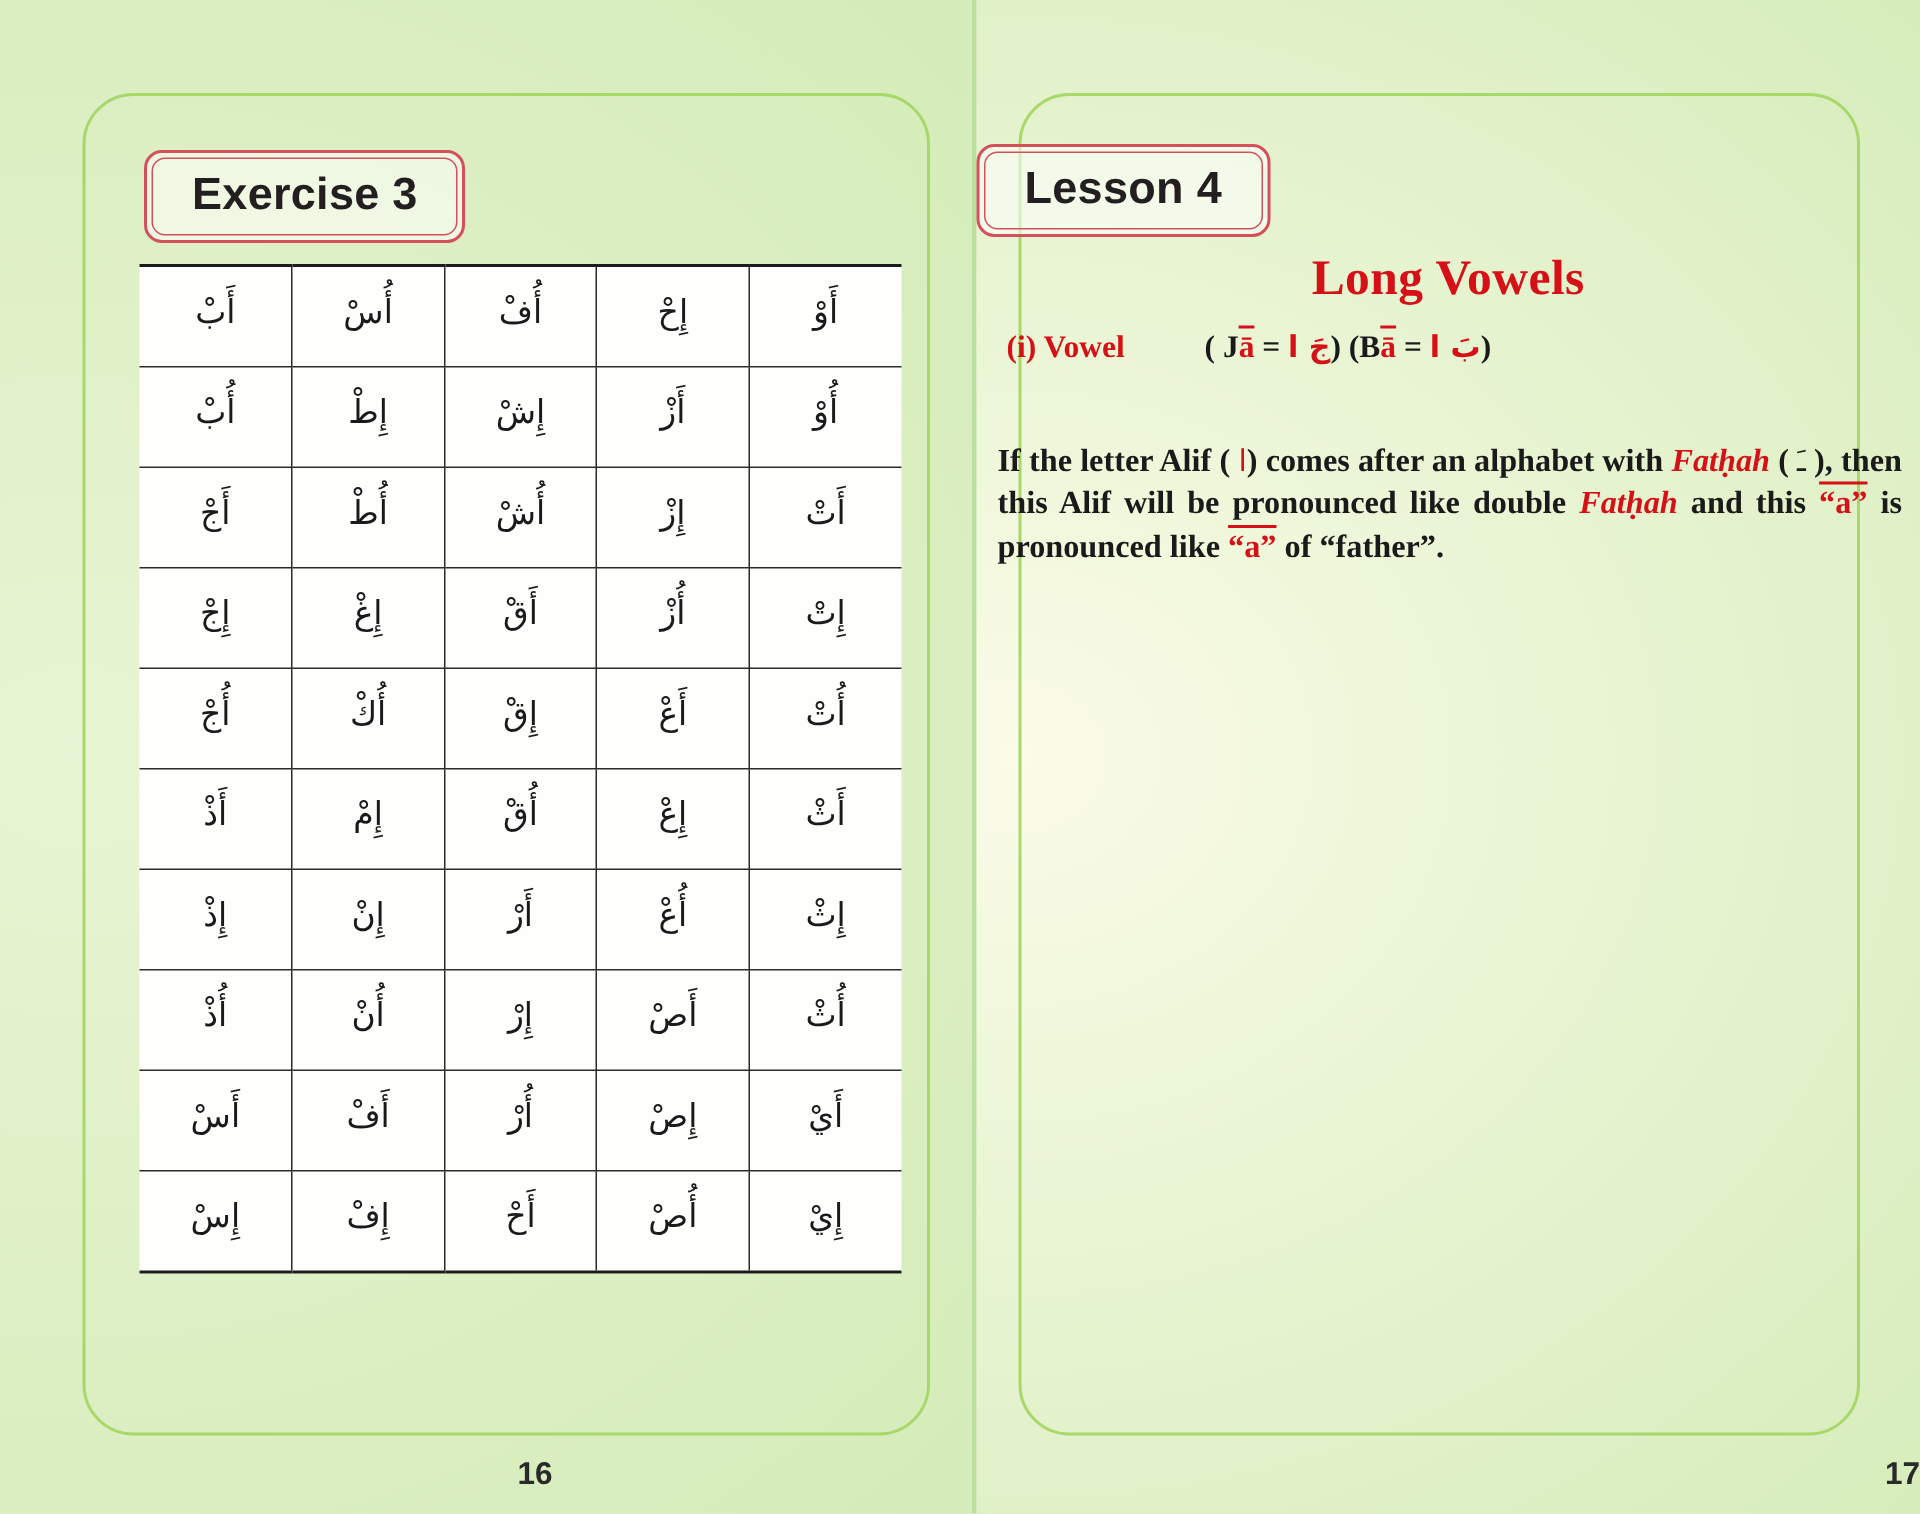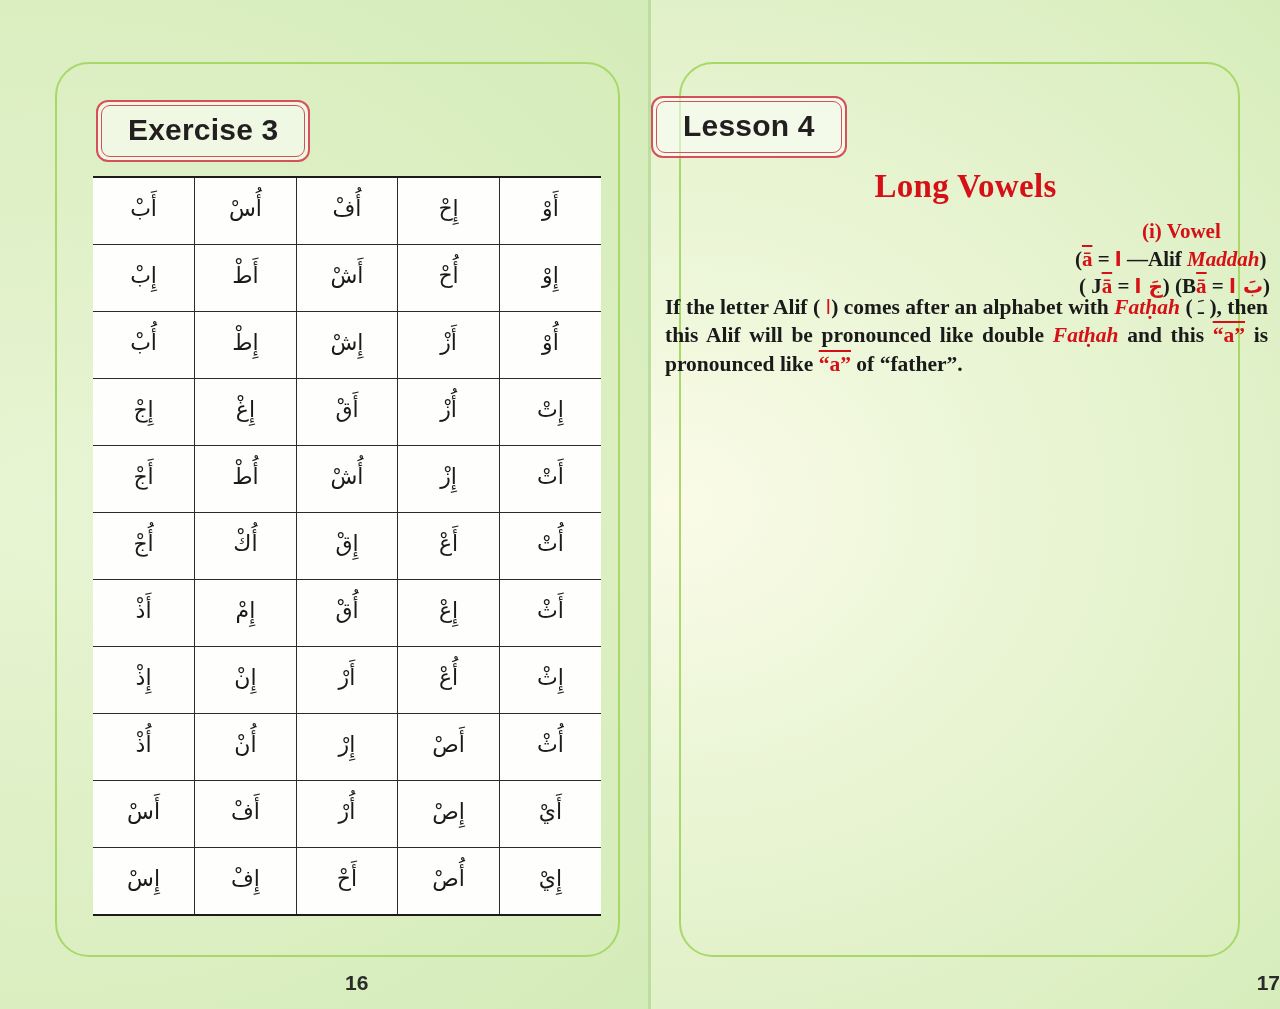--- a/index.html
+++ b/index.html
@@ -105,21 +105,21 @@
     font-size:33px;
     color:#d51016;
     letter-spacing:.3px;
   }
   .vowel-line{
     position:absolute; left:16px; right:10px; top:218px;
     font-size:21px; font-weight:bold; color:#1a1a1a;
     line-height:1.32;
   }
   .vowel-line .red{ color:#d51016; }
-  .vl-row{ display:flex; align-items:flex-end;flex-direction:column; }
+  .vl-row{ display:flex; align-items:flex-start; }
   .vl-key{ width:128px; padding-left:4px; white-space:nowrap; }
   .vl-body{ flex:1; }
   .vl-body .l2{ padding-left:4px; }
   .it{ font-style:italic; }
   .ab{ text-decoration:overline; }
   .arsm{ font-family:"DejaVu Sans", sans-serif; font-size:20px; }
 
   .para{
     position:absolute; left:14px; right:12px; top:293px;
     font-size:21.5px;
@@ -159,46 +159,39 @@
     <table class="ex-table" id="ex-table">
       <tbody>
           <tr>
             <td class="ar">أَبْ</td>
             <td class="ar">أُسْ</td>
             <td class="ar">أُفْ</td>
             <td class="ar">إِحْ</td>
             <td class="ar">أَوْ</td>
           </tr>
           <tr>
-            <td class="ar">إِبْ</td>
-            <td class="ar">أَطْ</td>
-            <td class="ar">أَشْ</td>
-            <td class="ar">أُحْ</td>
-            <td class="ar">إِوْ</td>
-          </tr>
-          <tr>
             <td class="ar">أُبْ</td>
             <td class="ar">إِطْ</td>
             <td class="ar">إِشْ</td>
             <td class="ar">أَزْ</td>
             <td class="ar">أُوْ</td>
           </tr>
           <tr>
+            <td class="ar">أَجْ</td>
+            <td class="ar">أُطْ</td>
+            <td class="ar">أُشْ</td>
+            <td class="ar">إِزْ</td>
+            <td class="ar">أَتْ</td>
+          </tr>
+          <tr>
             <td class="ar">إِجْ</td>
             <td class="ar">إِغْ</td>
             <td class="ar">أَقْ</td>
             <td class="ar">أُزْ</td>
             <td class="ar">إِتْ</td>
-          </tr>
-          <tr>
-            <td class="ar">أَجْ</td>
-            <td class="ar">أُطْ</td>
-            <td class="ar">أُشْ</td>
-            <td class="ar">إِزْ</td>
-            <td class="ar">أَتْ</td>
           </tr>
           <tr>
             <td class="ar">أُجْ</td>
             <td class="ar">أُكْ</td>
             <td class="ar">إِقْ</td>
             <td class="ar">أَعْ</td>
             <td class="ar">أُتْ</td>
           </tr>
           <tr>
             <td class="ar">أَذْ</td>
@@ -254,27 +247,20 @@
 
     <div class="r-title">Long Vowels</div>
 
     <div class="vowel-line">
       <div class="vl-row">
         <div class="vl-key">
           <span class="red">(i)</span>
           <span class="red">Vowel</span>
         </div>
         <div class="vl-body">
-          <div class="l1">
-            <span>(</span><span class="red ab">ā</span>
-            <span>=</span>
-            <span class="red arsm">ا</span>
-            <span>—</span><span>Alif</span>
-            <span class="it red">Maddah</span><span>)</span>
-          </div>
           <div class="l2">
             ( <span>J<span class="red ab">ā</span></span>
             <span>=</span>
             <span class="red arsm">جَ ا</span>)
             (<span>B<span class="red ab">ā</span></span>
             <span>=</span>
             <span class="red arsm">بَ ا</span>)
           </div>
         </div>
       </div>

